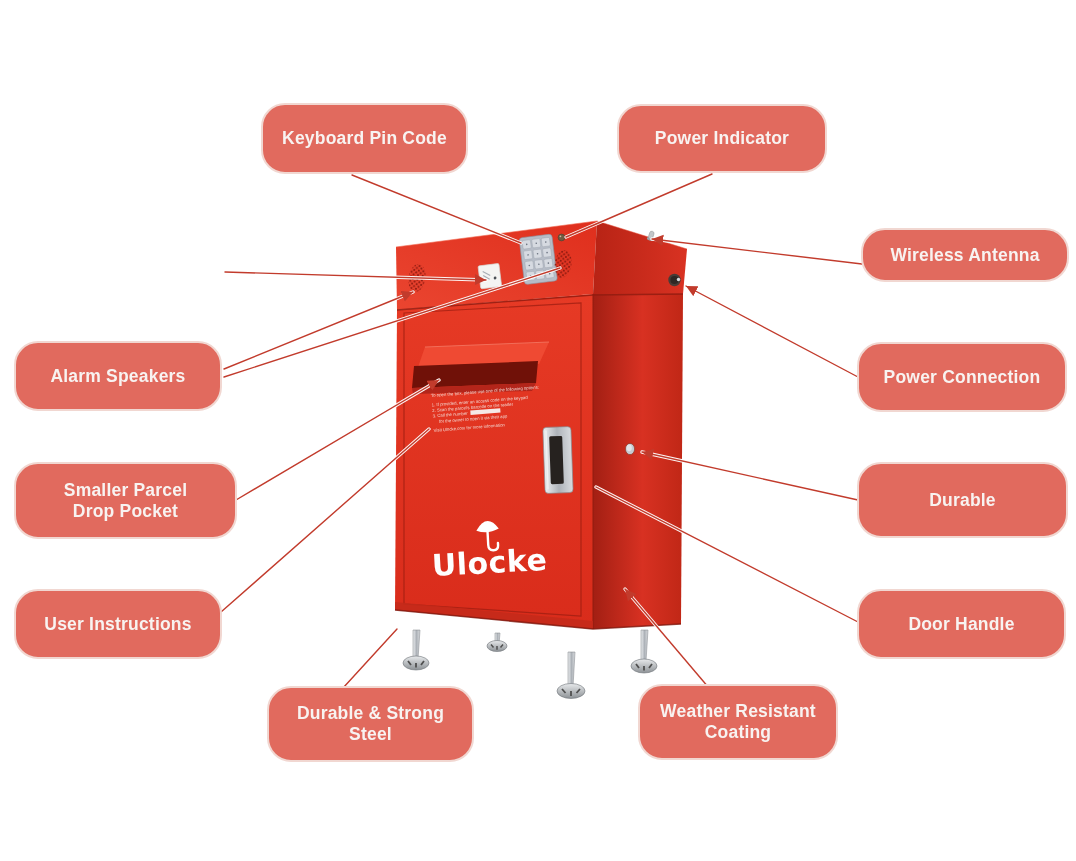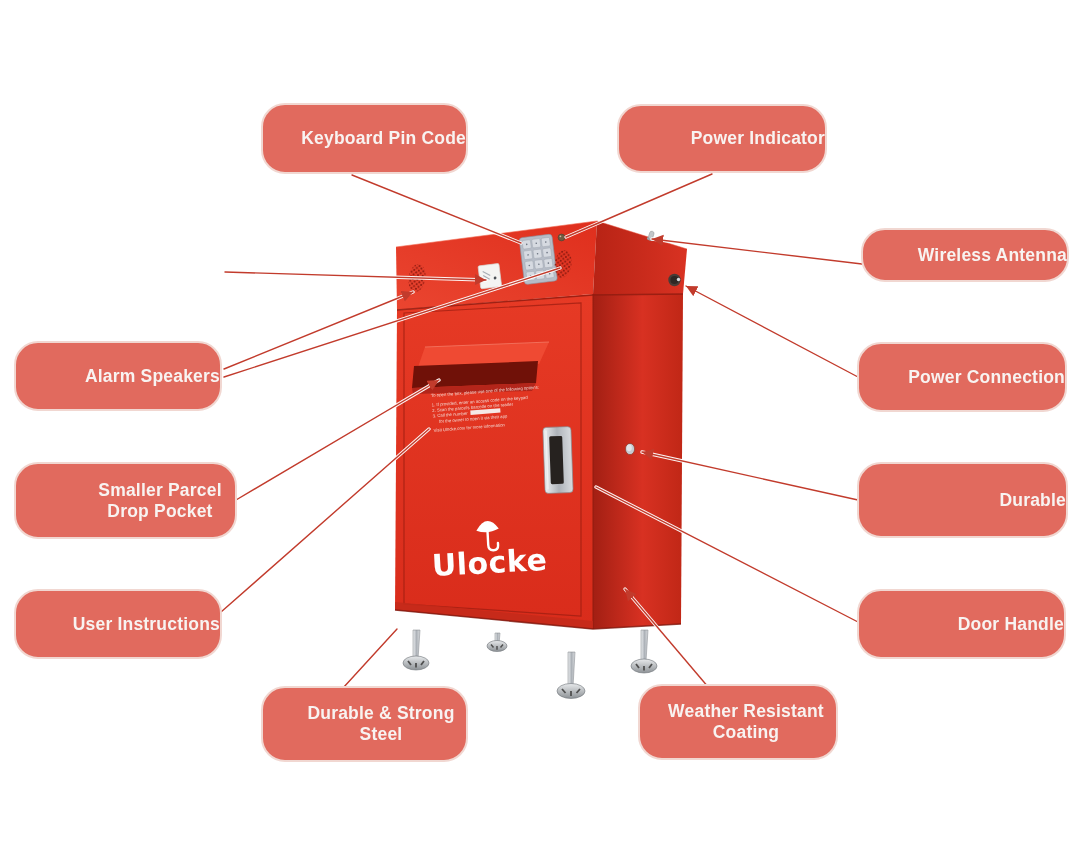--- a/index.html
+++ b/index.html
@@ -1,41 +1,41 @@
 <!DOCTYPE html>
 <html style="--label_fill: #E16A5E; --label_border: #F1D7D1; --label_text: #F8F3F1; --line: #C23B2C; --locker_red: #E23421; --locker_red_dark: #B02418; --slot_interior: #701108; --keypad_gray: #B6BCC7; --chrome: #C9CDD2;"><head>
 <meta charset="utf-8">
 <style>
   html,body{margin:0;padding:0;background:#ffffff;}
   .stage{position:relative;width:1076px;height:861px;overflow:hidden;
          font-family:"Liberation Sans",sans-serif;background:#ffffff;}
   svg.scene{position:absolute;left:0;top:0;}
   .callout{
-    position:absolute;display:flex;align-items:center;justify-content:flex-end;
+    position:absolute;display:flex;align-items:center;justify-content:center;
     text-align:center;box-sizing:border-box;
     background:var(--label_fill,#E16A5E);
     border:2px solid var(--label_border,#F1D7D1);
     border-radius:24px;
     color:var(--label_text,#F8F3F1);
     font-weight:bold;font-size:17.5px;line-height:1.18;
     letter-spacing:.2px;
   }
   .callout span{display:inline-block;}
   #c0{left:261px;top:103px;width:207px;height:71px}
   #c1{left:617px;top:104px;width:210px;height:69px}
   #c2{left:14px;top:228px;width:212px;height:70px}
   #c3{left:861px;top:228px;width:208px;height:54px}
   #c4{left:14px;top:341px;width:208px;height:70px}
   #c5{left:857px;top:342px;width:210px;height:70px}
   #c6{left:14px;top:462px;width:223px;height:77px}
   #c6 span{max-width:150px}
   #c7{left:857px;top:462px;width:211px;height:76px}
   #c8{left:14px;top:589px;width:208px;height:70px}
   #c9{left:857px;top:589px;width:209px;height:70px}
-  #c10{left:261px;top:686px;width:207px;height:76px}
+  #c10{left:267px;top:686px;width:207px;height:76px}
   #c10 span{max-width:170px}
   #c11{left:638px;top:684px;width:200px;height:76px}
   #c11 span{max-width:180px}
   .lines line.casing{stroke:#ffffff;stroke-width:3.4;opacity:.95}
   .lines line.core{stroke:var(--line,#C23B2C);stroke-width:1.4}
 </style>
 </head>
 <body>
 
 <div class="stage">

